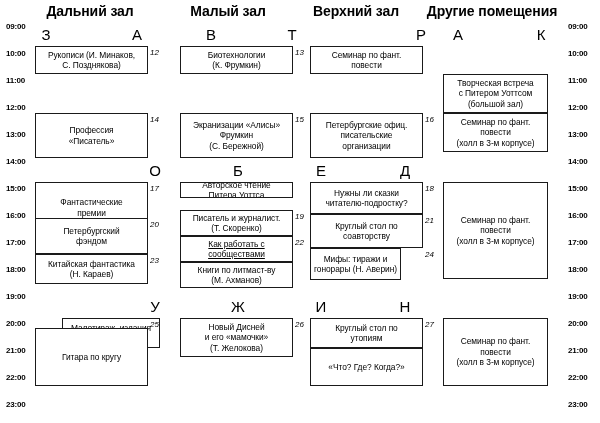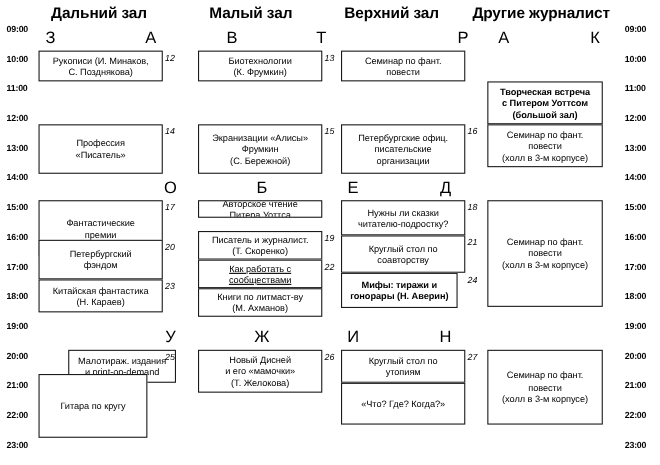--- a/index.html
+++ b/index.html
@@ -79,21 +79,21 @@
   }
 </style>
 </head>
 <body>
 
 <div id="sheet">
   <div id="headers-layer">
       <div class="col-header" style="left: 90px;">Дальний зал</div>
       <div class="col-header" style="left: 228px;">Малый зал</div>
       <div class="col-header" style="left: 356px;">Верхний зал</div>
-      <div class="col-header" style="left: 492px;">Другие журналист</div>
+      <div class="col-header" style="left: 492px;">Другие помещения</div>
     </div>
   <div id="times-layer">
       <div class="time-label left" style="top: 22px;">09:00</div>
       <div class="time-label right" style="top: 22px;">09:00</div>
       <div class="time-label left" style="top: 49px;">10:00</div>
       <div class="time-label right" style="top: 49px;">10:00</div>
       <div class="time-label left" style="top: 76px;">11:00</div>
       <div class="time-label right" style="top: 76px;">11:00</div>
       <div class="time-label left" style="top: 103px;">12:00</div>
       <div class="time-label right" style="top: 103px;">12:00</div>
@@ -145,21 +145,21 @@
       <div class="ev-num" style="left: 150px; top: 48px;">12</div>
       <div class="ev" style="left: 180px; top: 46px; width: 113px; height: 28px;">
         <div class="txt">Биотехнологии
 (К. Фрумкин)</div>
       </div>
       <div class="ev-num" style="left: 295px; top: 48px;">13</div>
       <div class="ev" style="left: 310px; top: 46px; width: 113px; height: 28px;">
         <div class="txt">Семинар по фант.
 повести</div>
       </div>
-      <div class="ev" style="left: 443px; top: 74px; width: 105px; height: 39px; font-weight: bold;">
+      <div class="ev" style="left: 443px; top: 74px; width: 105px; height: 39px;">
         <div class="txt">Творческая встреча
 с Питером Уоттсом
 (большой зал)</div>
       </div>
       <div class="ev" style="left: 443px; top: 113px; width: 105px; height: 39px;">
         <div class="txt">Семинар по фант.
 повести
 (холл в 3-м корпусе)</div>
       </div>
       <div class="ev" style="left: 35px; top: 113px; width: 113px; height: 45px;">
@@ -215,36 +215,36 @@
       <div class="ev" style="left: 310px; top: 182px; width: 113px; height: 32px;">
         <div class="txt">Нужны ли сказки
 читателю-подростку?</div>
       </div>
       <div class="ev-num" style="left: 425px; top: 184px;">18</div>
       <div class="ev" style="left: 310px; top: 214px; width: 113px; height: 34px;">
         <div class="txt">Круглый стол по
 соавторству</div>
       </div>
       <div class="ev-num" style="left: 425px; top: 216px;">21</div>
-      <div class="ev" style="left: 310px; top: 248px; width: 106px; height: 32px; font-weight: bold;">
+      <div class="ev" style="left: 310px; top: 248px; width: 91px; height: 32px;">
         <div class="txt">Мифы: тиражи и
 гонорары (Н. Аверин)</div>
       </div>
       <div class="ev-num" style="left: 425px; top: 250px;">24</div>
       <div class="ev" style="left: 443px; top: 182px; width: 105px; height: 97px;">
         <div class="txt">Семинар по фант.
 повести
 (холл в 3-м корпусе)</div>
       </div>
       <div class="ev" style="left: 35px; top: 318px; width: 98px; height: 30px; margin-left: 27px;">
         <div class="txt">Малотираж. издания
 и print-on-demand</div>
       </div>
       <div class="ev-num" style="left: 150px; top: 320px;">25</div>
-      <div class="ev" style="left: 35px; top: 340px; width: 99px; height: 58px;">
+      <div class="ev" style="left: 35px; top: 328px; width: 113px; height: 58px;">
         <div class="txt">Гитара по кругу</div>
       </div>
       <div class="ev" style="left: 180px; top: 318px; width: 113px; height: 39px;">
         <div class="txt">Новый Дисней
 и его «мамочки»
 (Т. Желокова)</div>
       </div>
       <div class="ev-num" style="left: 295px; top: 320px; text-align: right;">26</div>
       <div class="ev" style="left: 310px; top: 318px; width: 113px; height: 30px;">
         <div class="txt">Круглый стол по

